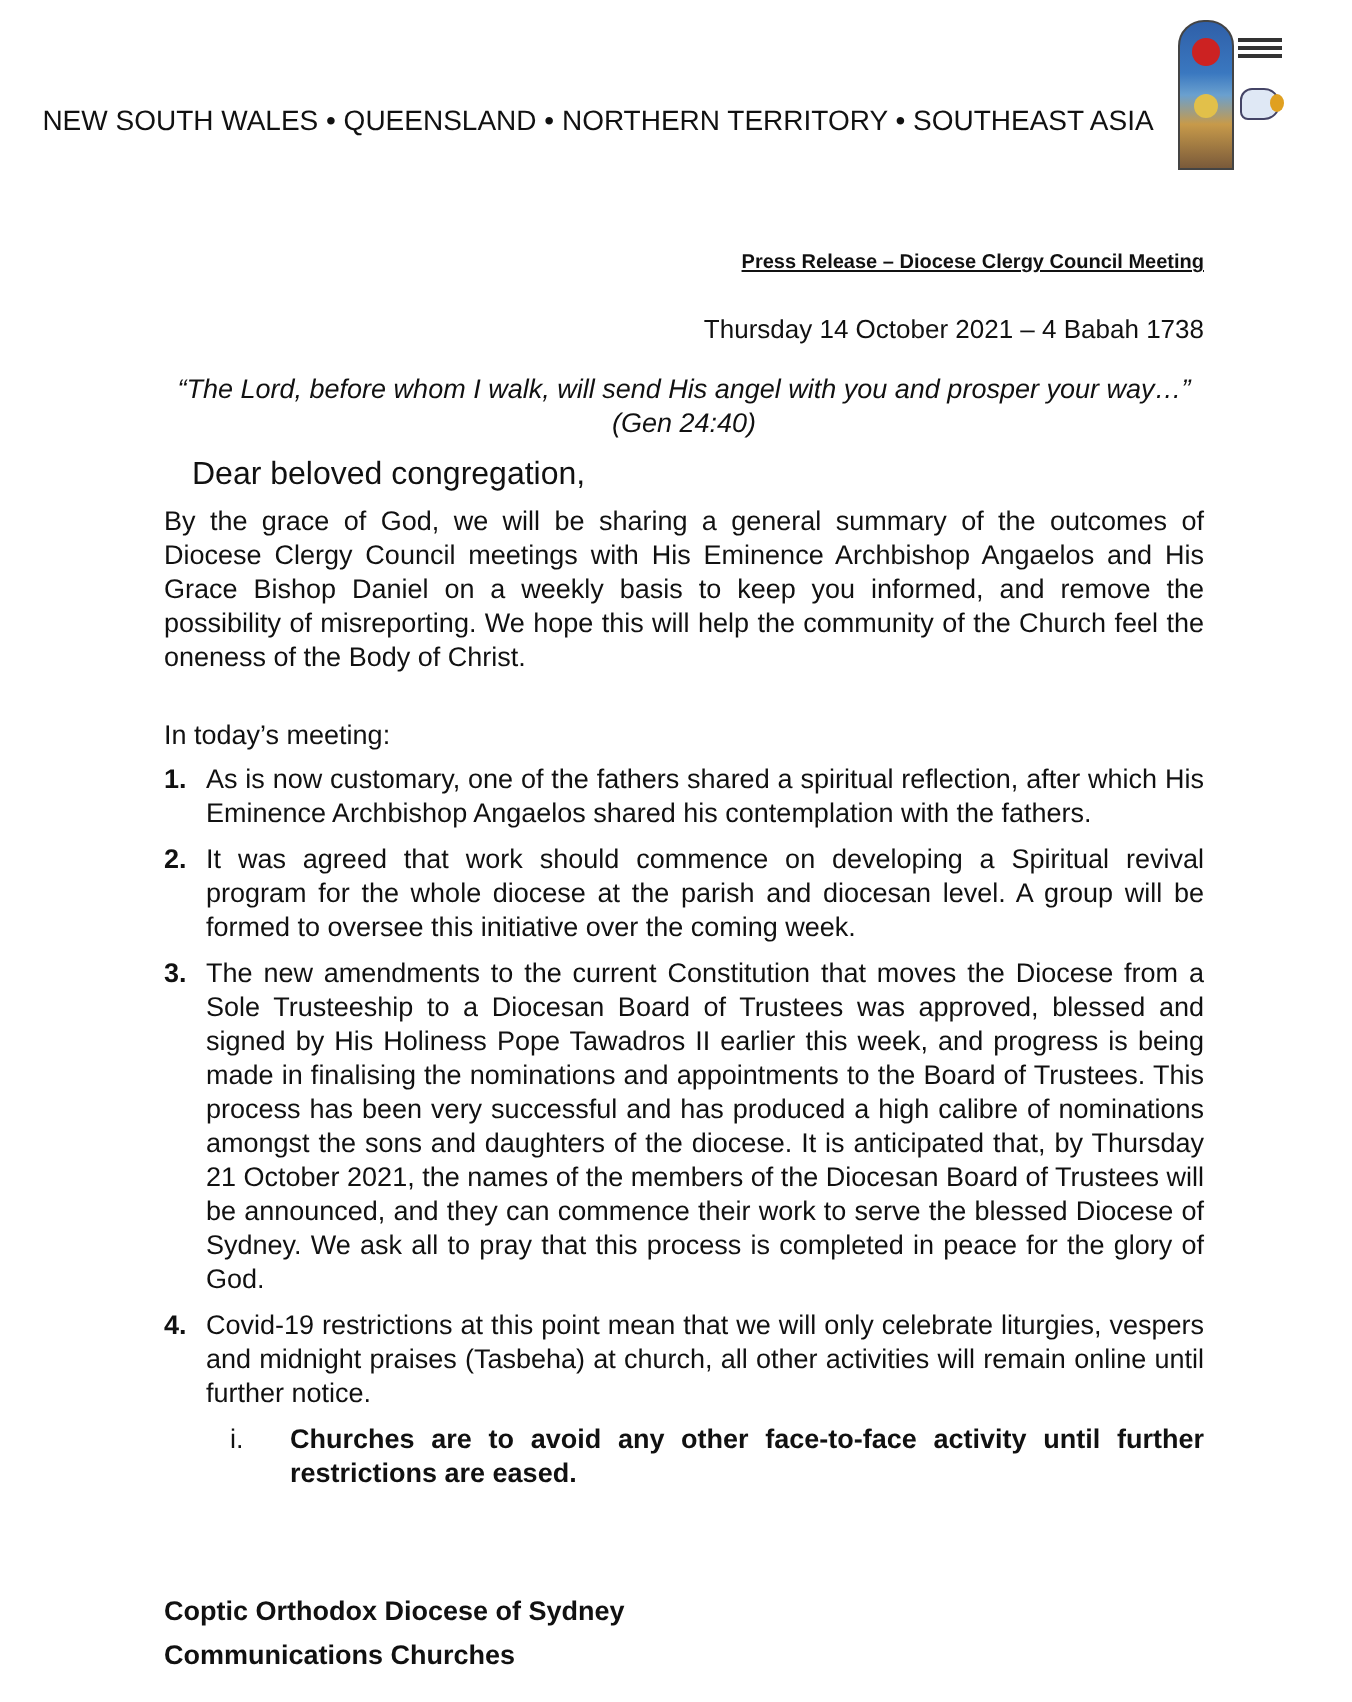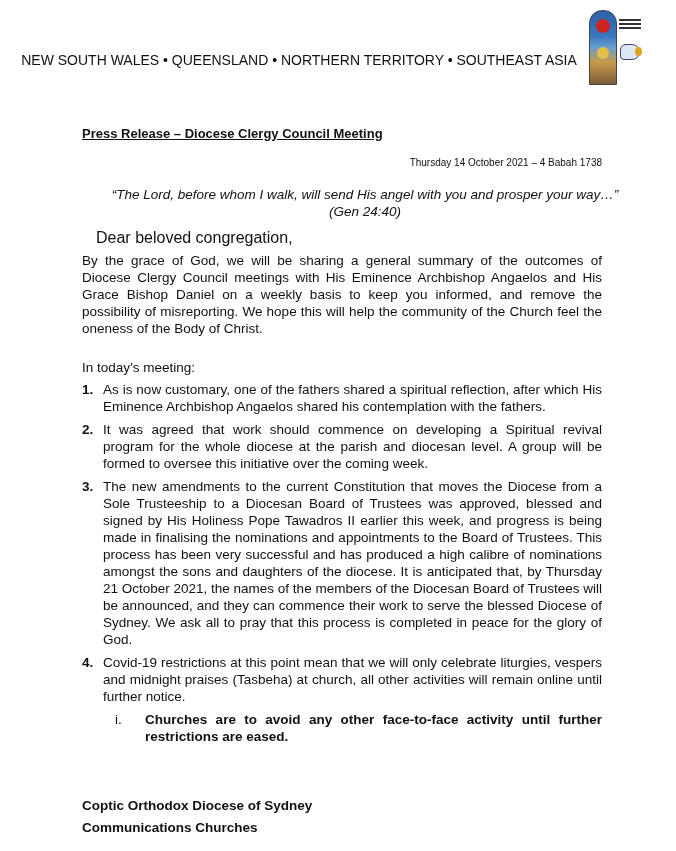--- a/index.html
+++ b/index.html
@@ -34,25 +34,25 @@
   .logo-text { position: absolute; left: 30px; top: 9px; width: 22px; height: 16px; }
   .logo-text div { height: 2px; background: #333; margin-bottom: 2px; }
   .logo-map {
     position: absolute; left: 31px; top: 34px; width: 18px; height: 14px;
     border: 1px solid #446; border-radius: 6px 8px 8px 4px; background: #dfe8f5;
   }
   .logo-map .dot { position:absolute; right:-3px; top:2px; width:7px; height:9px; background:#e0a020; border-radius:50%; }
 
   .content { position: absolute; left: 82px; width: 520px; top: 0; }
   .pr-title {
-    position: absolute; left: 0; width: 520px; top: 126px; text-align: left;
-    font-weight: bold; font-size: 13px; text-decoration: underline;
+    position: absolute; left: 0; width: 520px; top: 126px; text-align: right;
+    font-weight: bold; font-size: 10px; text-decoration: underline;
   }
-  .date { position: absolute; right: 0; top: 157px; font-size: 10px; }
-  .quote { position: absolute; left: 0; width: 520px; top: 186px; text-align: center; font-style: italic; font-size: 13.5px; line-height: 17px; margin-left: 23px; }
+  .date { position: absolute; right: 0; top: 157px; font-size: 13px; }
+  .quote { position: absolute; left: 0; width: 520px; top: 186px; text-align: center; font-style: italic; font-size: 13.5px; line-height: 17px; }
   .salutation { position: absolute; left: 14px; top: 229px; font-size: 16px; }
   .intro {
     position: absolute; left: 0; width: 520px; top: 252px; font-size: 13.5px; line-height: 17px;
     text-align: justify;
   }
   .section-heading { position: absolute; left: 0; top: 360px; font-weight: normal; font-size: 13.5px; }
   .items { position: absolute; left: 0; width: 520px; top: 381px; font-size: 13.5px; line-height: 17px; }
   .item { position: relative; padding-left: 21px; text-align: justify; margin-bottom: 6px; }
   .item .num { position: absolute; left: 0; top: 0; font-weight: bold; }
   .subitems { margin-top: 6px; }

